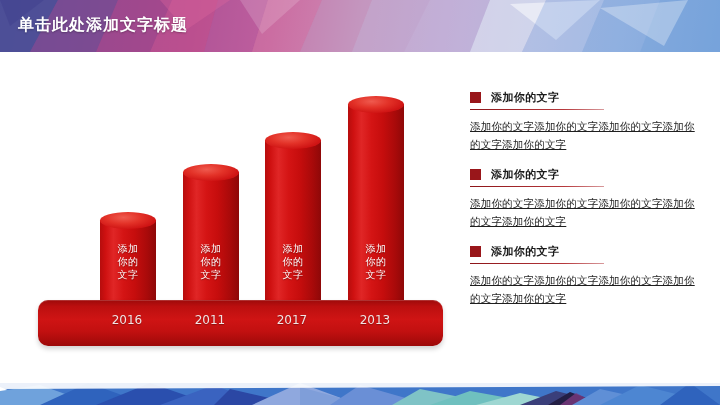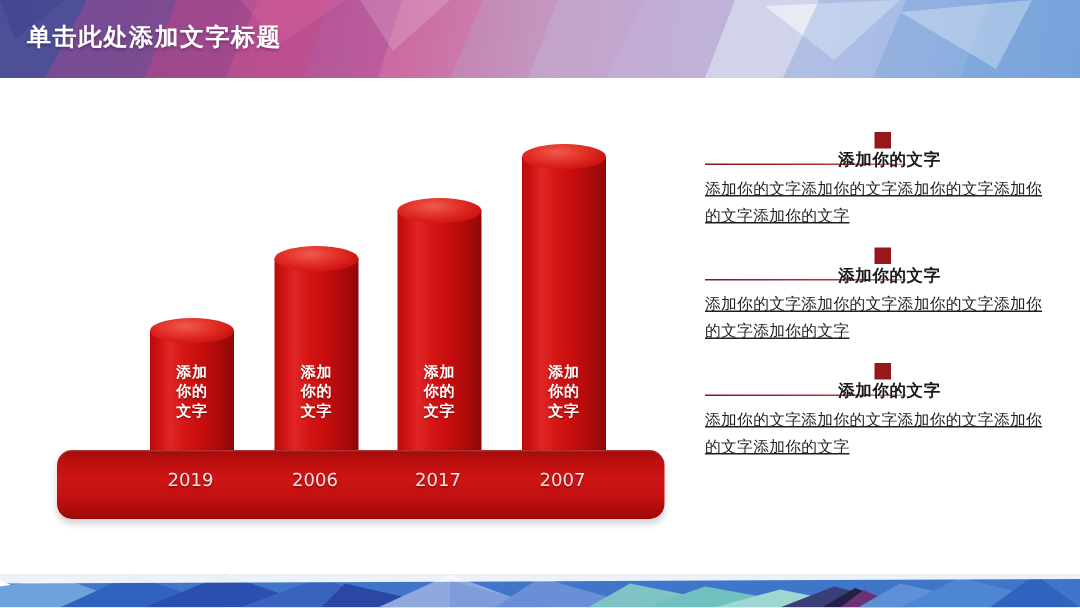--- a/index.html
+++ b/index.html
@@ -43,21 +43,21 @@
     position:absolute; left:0; bottom:0; width:100%;
     background:linear-gradient(to right,#b60d0d 0%,#cf1111 10%,#e02626 24%,#d41414 42%,#c60d0d 62%,#a90a0a 84%,#8e0808 100%);
   }
   .cyl-top {
     position:absolute; left:0; width:100%; height:17px;
     border-radius:50%;
     background:radial-gradient(ellipse at 42% 32%,#ef5a4e 0%,#e33228 38%,#cf1414 72%,#bb0f0f 100%);
   }
   .bar-label {
     position:absolute; left:0; width:100%;
-    text-align:center; color:#ffffff; font-size:10px; font-weight:bold;
+    text-align:center; color:#ffffff; font-size:10px; font-weight:normal;
     line-height:13px; letter-spacing:.5px;
     text-shadow:0 1px 1px rgba(0,0,0,.35);
     z-index:3;
   }
 
   
   .base {
     position:absolute; left:38px; top:248px; width:405px; height:46px;
     border-radius:10px;
     background:linear-gradient(to bottom,#9d0a0a 0%,#bb0f0f 14%,#cf1414 42%,#c21010 68%,#9c0909 100%);
@@ -65,21 +65,21 @@
   }
   .base-year {
     position:absolute; top:13px;
     font-size:12px; color:#f2e3e3; text-align:center; width:70px;
     text-shadow:0 1px 1px rgba(0,0,0,.3);
   }
 
   
   .panel { position:absolute; left:470px; top:88px; width:236px; }
   .block { position:relative; margin-bottom:12px; }
-  .block-head { display:flex; align-items:center; height:18px;flex-direction:column; }
+  .block-head { display:flex; align-items:center; height:18px; }
   .bullet {
     width:11px; height:11px; background:#99161a; display:inline-block; flex:0 0 auto;
   }
   .block-title {
     margin-left:10px; font-size:11px; font-weight:bold; color:#1a1a1a; letter-spacing:.4px;
   }
   .rule {
     margin-top:3px; width:134px; height:1px;
     background:linear-gradient(to right,#8c1418 0%,#b6383c 70%,#d89a9c 100%);
   }
@@ -161,24 +161,24 @@
         <div class="cyl-top" style="top:0;"></div>
       </div>
       <div class="bar-label" style="top:146px;">
         <div>添加</div>
         <div>你的</div>
         <div>文字</div>
       </div>
     </div>
 
     <div class="base">
-      <div class="base-year" style="left:54px;">2019</div>
-      <div class="base-year" style="left:137px;">2006</div>
+      <div class="base-year" style="left:54px;">2016</div>
+      <div class="base-year" style="left:137px;">2011</div>
       <div class="base-year" style="left:219px;">2017</div>
-      <div class="base-year" style="left:302px;">2007</div>
+      <div class="base-year" style="left:302px;">2013</div>
     </div>
   </div>
 
   <div class="panel">
 
     <div class="block">
       <div class="block-head">
         <span class="bullet"></span>
         <span class="block-title">添加你的文字</span>
       </div>

